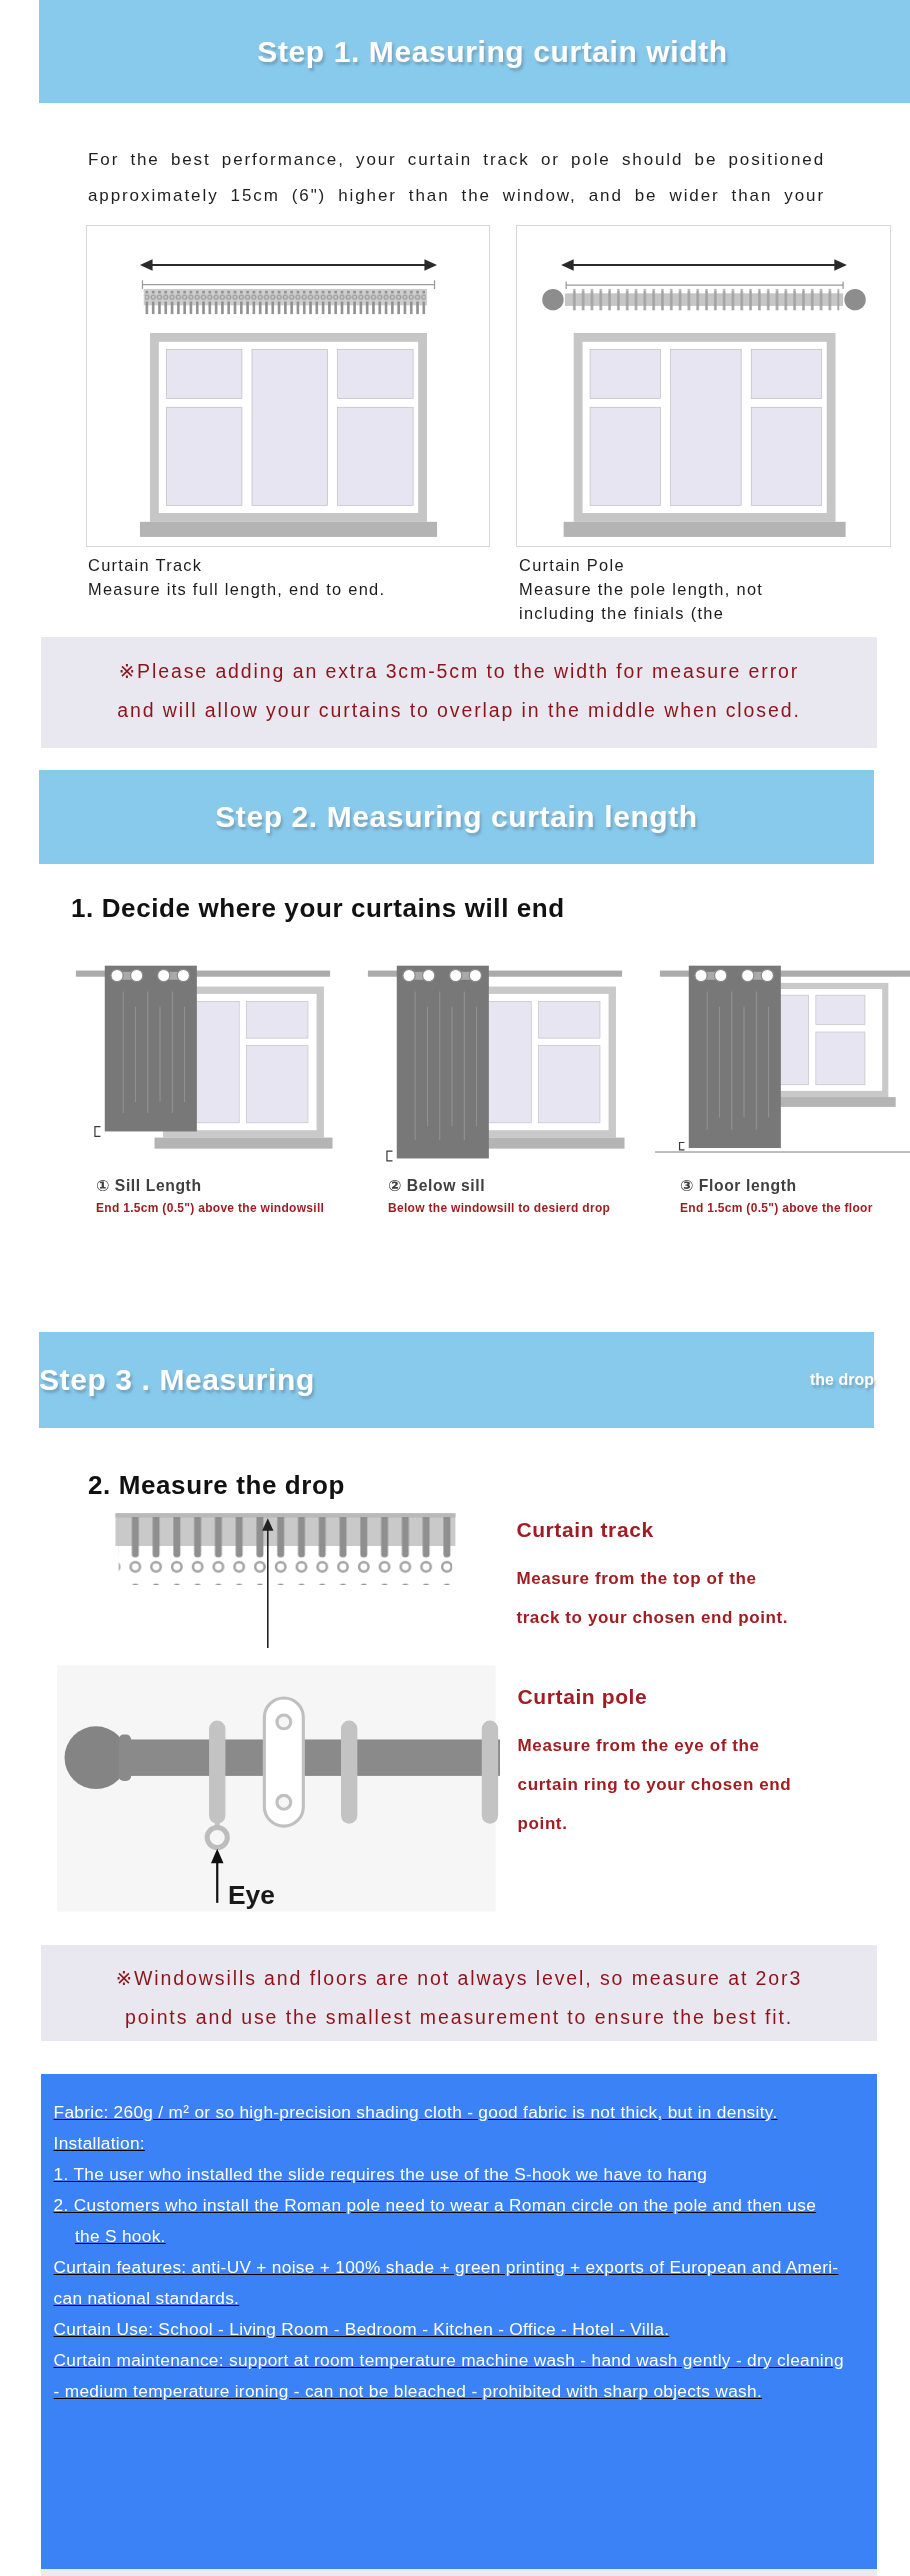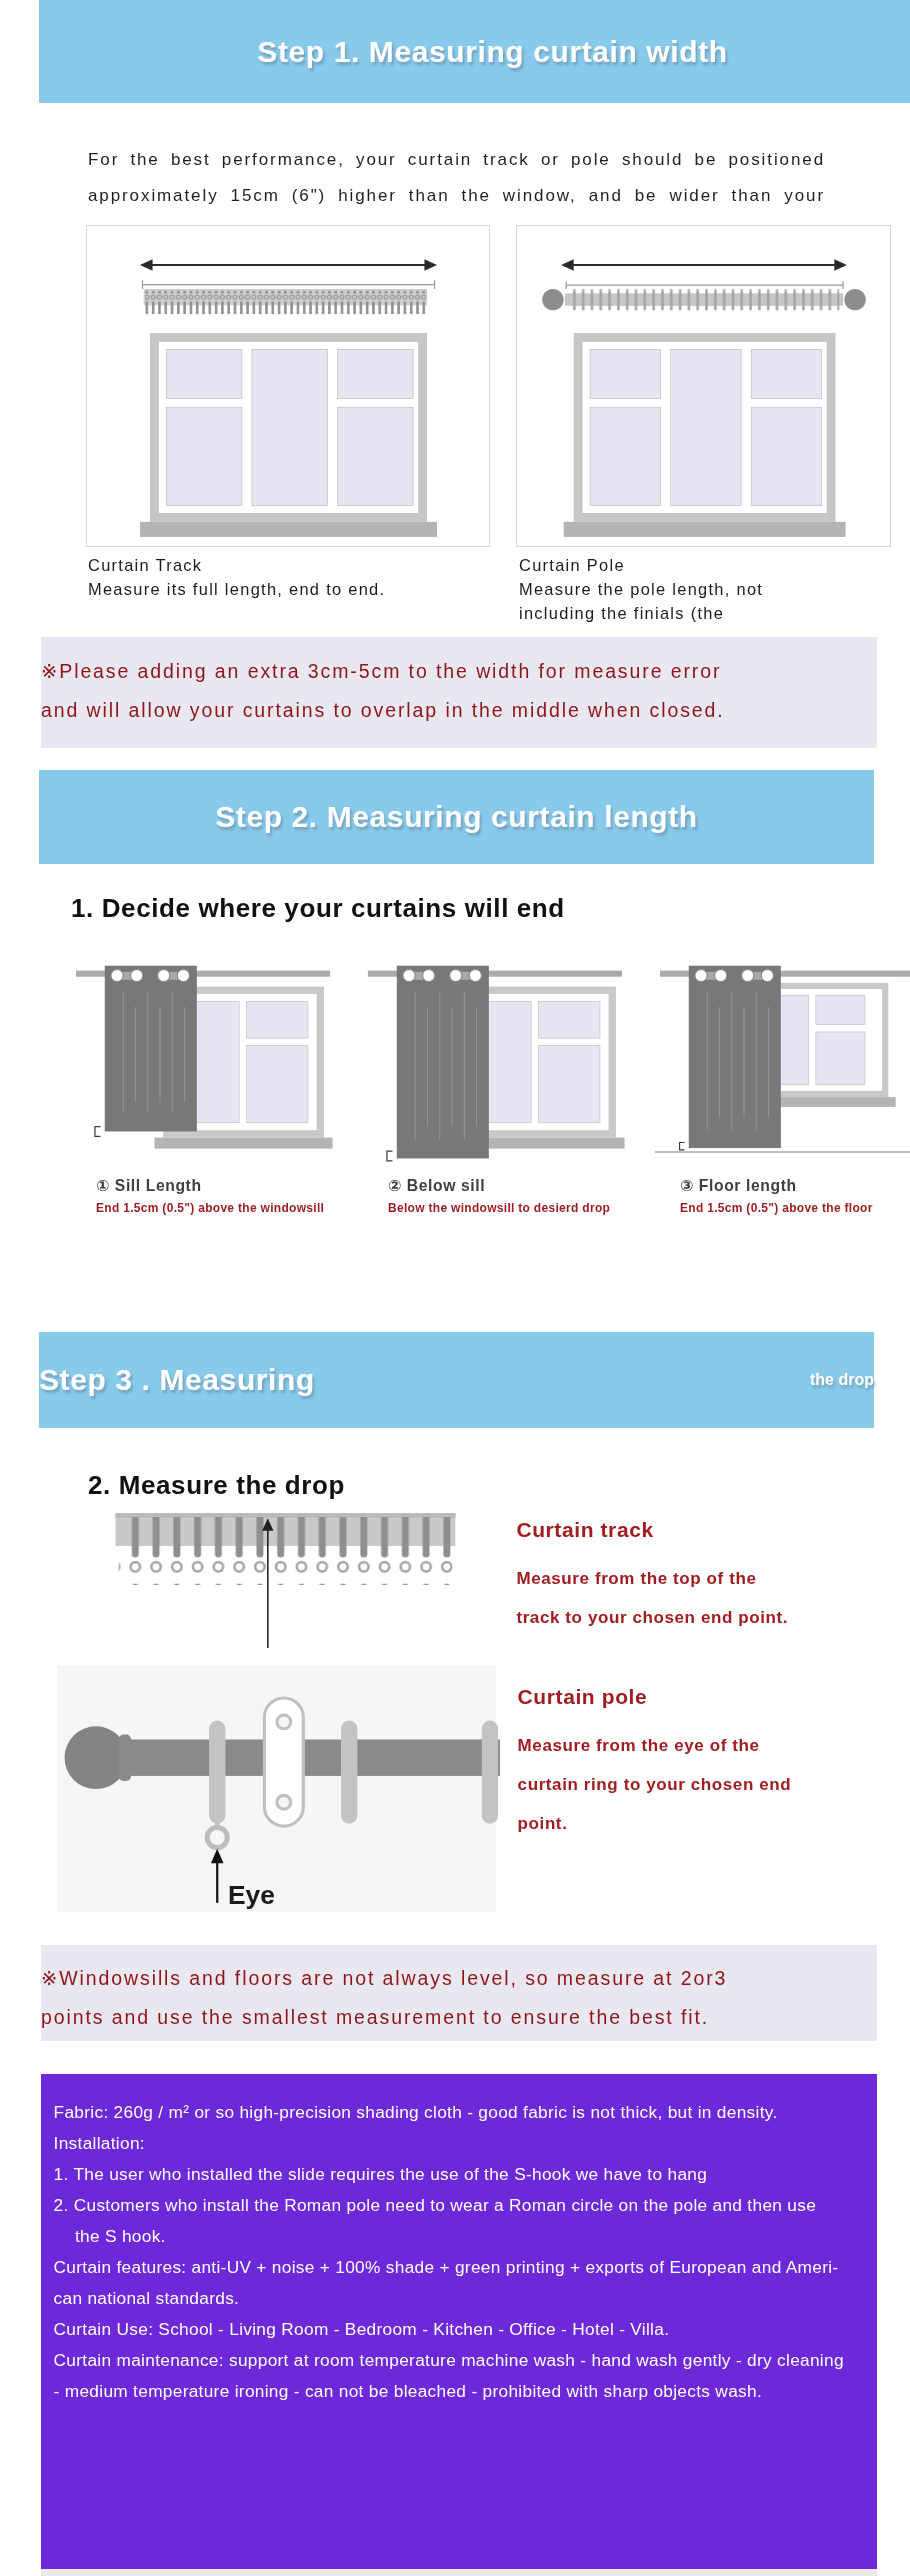--- a/index.html
+++ b/index.html
@@ -14,35 +14,35 @@
               text-shadow:1.9px 2.5px 2.5px rgba(104,130,150,.55);margin-left:10px;white-space:nowrap;}
   
   .intro-line{width:737px;font-size:17px;color:#1f1f1f;letter-spacing:1.9px;
               text-align:justify;text-align-last:justify;line-height:36px;white-space:normal;}
   
   .obox{border:0.6px solid #d8d8d8;background:#ffffff;box-sizing:border-box;}
   .boxrow{display:flex;gap:26.4px;}
   .caprow{display:flex;gap:28px;}
   .cap{font-size:16.4px;color:#1c1c1c;letter-spacing:1.3px;line-height:24px;}
   
-  .note{background:#e9e8f1;text-align:left;box-sizing:border-box;}
+  .note{background:#e9e8f1;text-align:center;box-sizing:border-box;}
   .note-line{color:#8e1418;font-size:19.5px;letter-spacing:1.9px;line-height:39px;white-space:nowrap;}
   
   .black-heading{font-size:26px;font-weight:bold;color:#111111;letter-spacing:0.6px;white-space:nowrap;}
   
   .illrow{display:flex;gap:28px;}
   .ill{width:264px;}
   .opt-label{font-size:15.7px;font-weight:bold;color:#404040;letter-spacing:0.6px;padding-left:25px;margin-top:1px;}
   .opt-desc{font-size:12px;font-weight:bold;color:#9e1c1f;letter-spacing:0.3px;padding-left:25px;margin-top:6.3px;}
   
   .sidetext-title{font-size:21px;font-weight:bold;color:#a11d21;letter-spacing:0.6px;white-space:nowrap;}
   .sidetext-line{font-size:17px;font-weight:bold;color:#a11d21;letter-spacing:0.6px;line-height:33px;white-space:nowrap;margin-top:6px;}
   .flexrow{display:flex;align-items:flex-start;}
   
-  .blue-info{background:#6d28d9;box-sizing:border-box;padding:22.6px 12.6px 0 12.6px;}
+  .blue-info{background:#3b82f6;box-sizing:border-box;padding:22.6px 12.6px 0 12.6px;text-decoration:underline;}
   .info-line{color:#ffffff;font-size:17.3px;letter-spacing:0.3px;line-height:31px;white-space:nowrap;}
   .info-indent{padding-left:21.4px;}
   .bottom-strip{background:#ebebeb;}
 </style>
 </head>
 <body>
 
 <div id="page">
 
   <div class="abs band" style="top:0;left:39px;width:835px;height:103px;padding-left:36px;">

